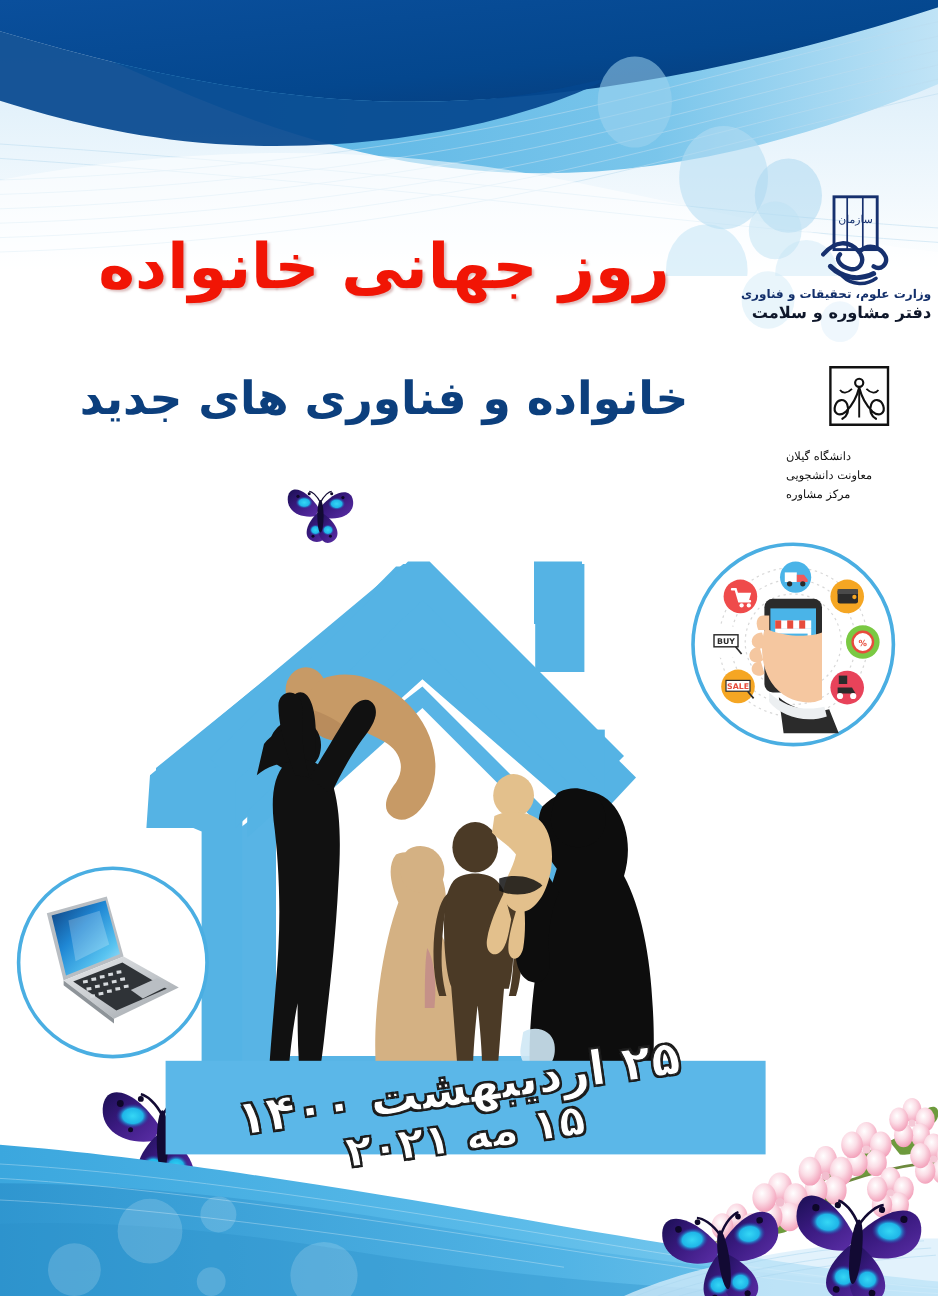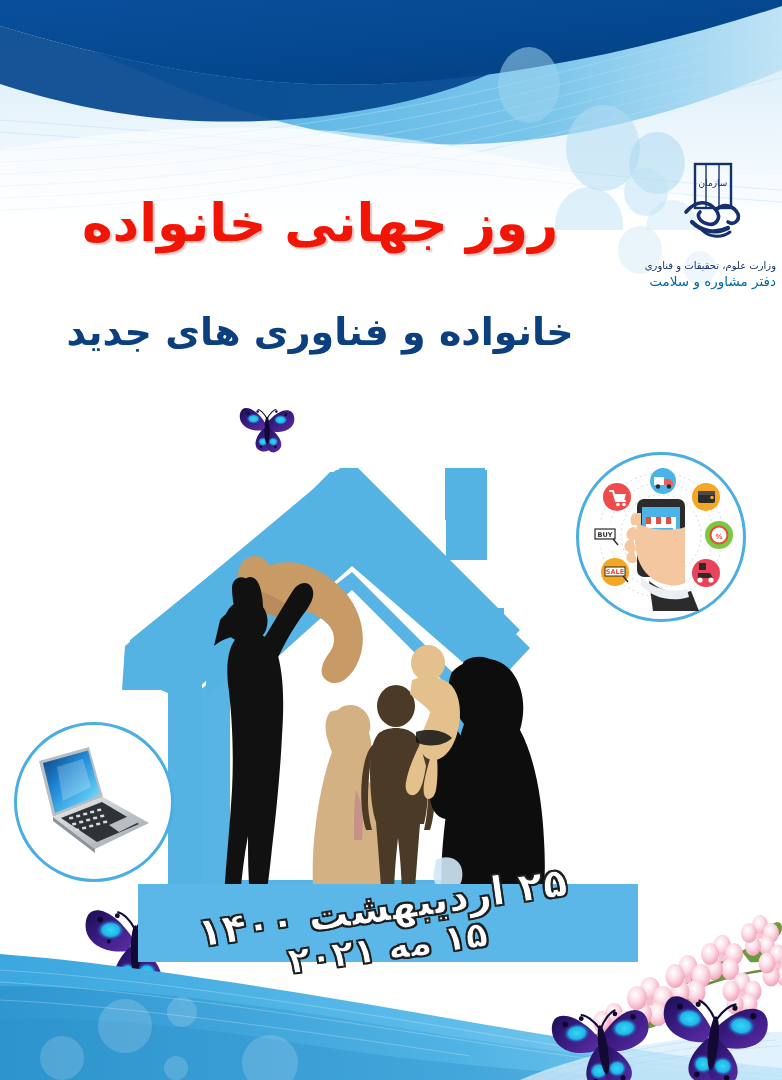--- a/index.html
+++ b/index.html
@@ -81,30 +81,30 @@
   .logo-block {
     position: absolute;
     text-align: left;
     direction: rtl;
   }
   #logo-ministry { top: 160px; left: 650px; width: 126px; }
   #logo-university { top: 300px; left: 655px; width: 122px; }
 
   .logo-ministry-caption1 {
     font-size: 10px;
-    font-weight: normal;
+    font-weight: bold;
     color: #14306b;
     line-height: 1.25;
-    margin-top: 20px;
+    margin-top: 0;
     white-space: nowrap;
   }
   .logo-ministry-caption2 {
     font-size: 13.5px;
-    font-weight: normal;
-    color: #0369a1;
+    font-weight: bold;
+    color: #0f172a;
     line-height: 1.25;
     white-space: nowrap;
   }
   .logo-univ-caption {
     font-size: 9.5px;
     color: #101010;
     line-height: 1.45;
     margin-top: 2px;
     white-space: nowrap;
   }
@@ -330,20 +330,36 @@
       <text x="31" y="26" fill="#16306e" font-size="9" text-anchor="middle" font-family="'DejaVu Sans',sans-serif">سازمان</text>
       <path d="M4 52 C 14 40, 26 40, 34 50 C 40 58, 34 66, 26 64 C 18 62, 14 56, 18 52" fill="none" stroke="#16306e" stroke-width="3.6" stroke-linecap="round"></path>
       <path d="M34 50 C 42 42, 52 46, 56 54 C 58 60, 52 66, 46 62" fill="none" stroke="#16306e" stroke-width="3.6" stroke-linecap="round"></path>
       <path d="M10 62 C 20 72, 34 74, 46 68" fill="none" stroke="#16306e" stroke-width="4.2" stroke-linecap="round"></path>
       <path d="M20 70 C 28 78, 40 78, 48 72" fill="none" stroke="#16306e" stroke-width="3" stroke-linecap="round"></path>
     </svg>
     <div class="logo-ministry-caption1">وزارت علوم، تحقیقات و فناوری</div>
     <div class="logo-ministry-caption2">دفتر مشاوره و سلامت</div>
   </div>
 
+  <div class="logo-block" id="logo-university">
+    <svg width="64" height="72" viewBox="0 0 64 72" style="display:block;margin:0 auto;">
+      <path d="M8 6 L56 6 L56 54 L8 54 Z" fill="none" stroke="#111111" stroke-width="2"></path>
+      <circle cx="32" cy="19" r="3.4" fill="none" stroke="#111111" stroke-width="1.8"></circle>
+      <path d="M32 23 C 30 31, 26 38, 21 43 C 15 48, 10 44, 12 38
+               C 14 32, 20 32, 22 37 C 24 42, 22 47, 18 49" fill="none" stroke="#111111" stroke-width="1.8" stroke-linecap="round"></path>
+      <path d="M32 23 C 34 31, 38 38, 43 43 C 49 48, 54 44, 52 38
+               C 50 32, 44 32, 42 37 C 40 42, 42 47, 46 49" fill="none" stroke="#111111" stroke-width="1.8" stroke-linecap="round"></path>
+      <path d="M26 24 C 22 28, 18 28, 16 25" fill="none" stroke="#111111" stroke-width="1.5"></path>
+      <path d="M38 24 C 42 28, 46 28, 48 25" fill="none" stroke="#111111" stroke-width="1.5"></path>
+      <path d="M32 24 L32 48" fill="none" stroke="#111111" stroke-width="1.6"></path>
+    </svg>
+    <div class="logo-univ-caption">دانشگاه گیلان</div>
+    <div class="logo-univ-caption">معاونت دانشجویی</div>
+    <div class="logo-univ-caption">مرکز مشاوره</div>
+  </div>
 
   <div class="circle-outline" id="ecommerce-circle">
     <svg width="164" height="164" viewBox="0 0 164 164">
 
       <g fill="none" stroke="#d8d8d8" stroke-width="1" stroke-dasharray="2 3">
         <circle cx="82" cy="80" r="40"></circle>
         <circle cx="82" cy="80" r="52"></circle>
         <circle cx="82" cy="80" r="62"></circle>
       </g>
 

